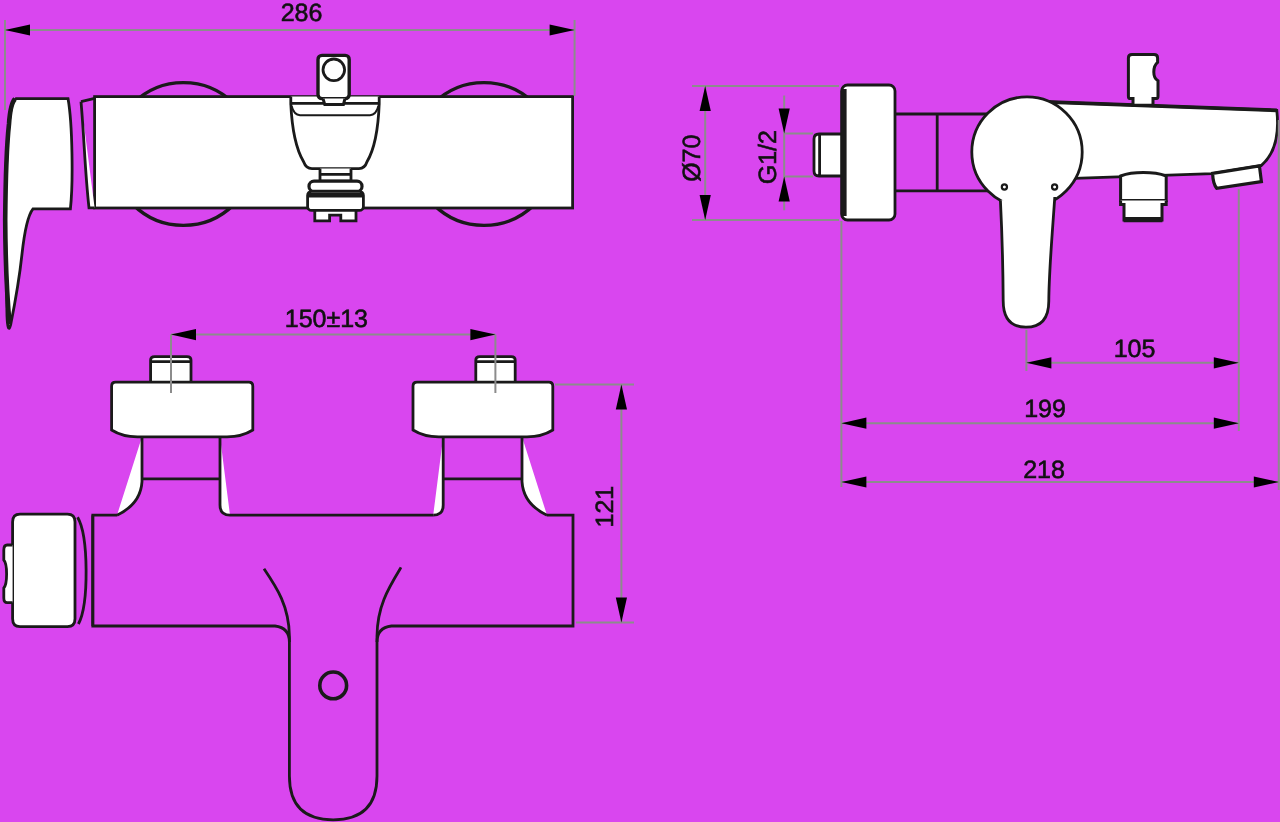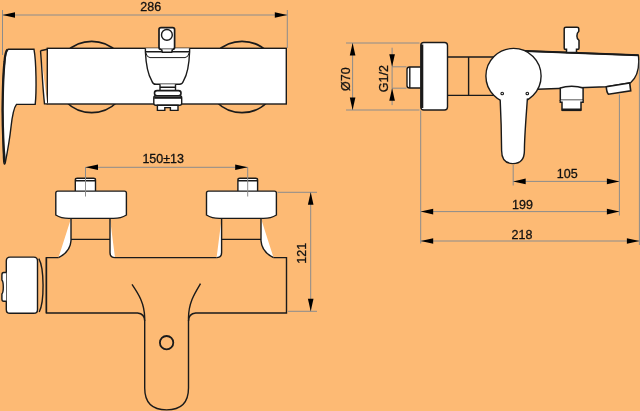--- a/index.html
+++ b/index.html
@@ -1,16 +1,16 @@
 <!DOCTYPE html>
 <html><head>
 <meta charset="utf-8">
 <style>
   html,body{margin:0;padding:0;background:#fff;}
-  .wrap{width:640px;height:411px;position:relative;overflow:hidden;background:#fdba74;}
+  .wrap{width:640px;height:411px;position:relative;overflow:hidden;background:#d946ef;}
   svg{transform:translateZ(0);}
   text{font-family:"Liberation Sans",sans-serif;fill:#111;}
 </style>
 </head>
 <body>
 <div class="wrap">
 <svg width="640" height="411" viewBox="0 0 640 411">
 <defs>
 </defs>
 <g fill="none" stroke="#1a1a1a" stroke-width="1.4">

